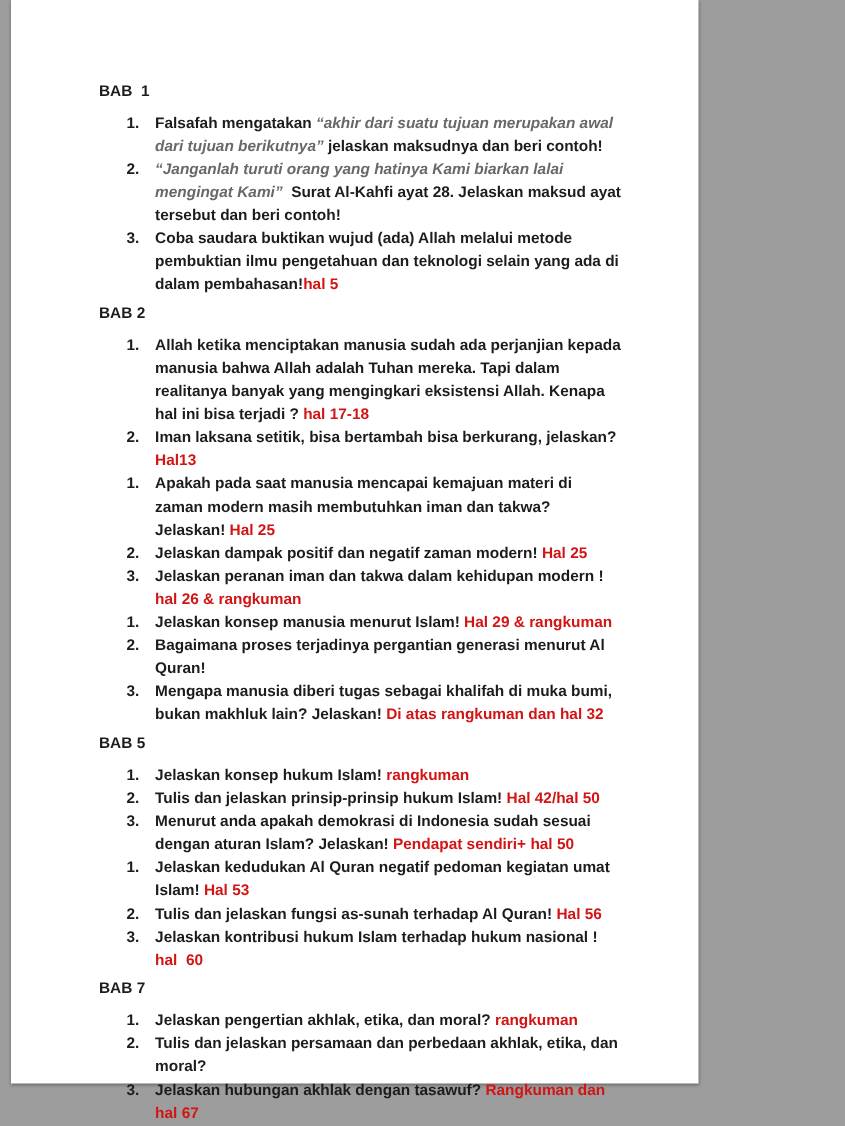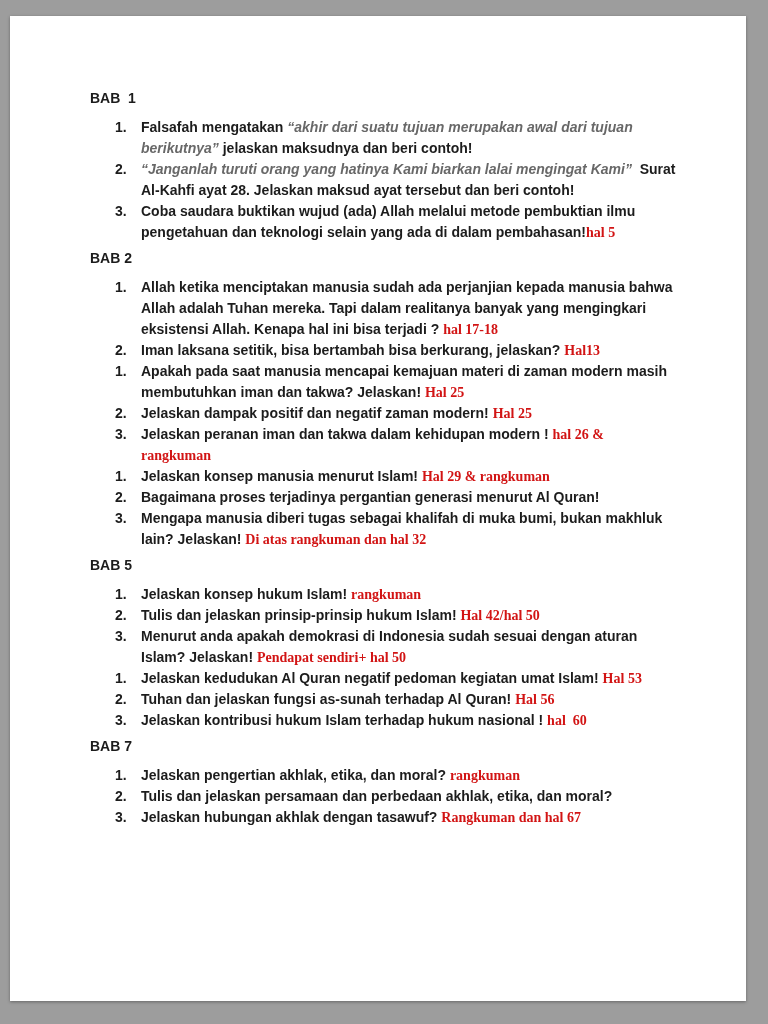--- a/index.html
+++ b/index.html
@@ -9,23 +9,23 @@
   body {
     width: 768px;
     height: 1024px;
     background: var(--frame-bg, #9d9d9d);
     position: relative;
     overflow: hidden;
     font-family: "Liberation Sans", sans-serif;
   }
   .page {
     position: absolute;
-    top: 16px;
+    top: 0;
     left: 10px;
-    width: 736px;
+    width: 625px;
     height: 985px;
     background: var(--page-bg, #ffffff);
     box-sizing: border-box;
     box-shadow: 0 1px 3px rgba(0,0,0,0.35);
   }
   .content {
     box-sizing: border-box;
     padding: 72px 70px 0 80px;
     color: var(--text-color, #1c1c1c);
     font-size: 14px;
@@ -63,21 +63,20 @@
   }
   .seg-italic {
     color: var(--quote-color, #686868);
     font-style: italic;
     font-weight: 700;
   }
   .seg-red {
     color: var(--accent-red, #d21414);
     font-style: normal;
     font-weight: 700;
-    font-family: Liberation Serif, serif;
   }
 </style>
 </head>
 <body>
 
 <div class="page">
   <div class="content">
 
   <section class="section">
         <div class="section-title">BAB  1</div>
@@ -159,21 +158,21 @@
         </div>
       </section>
       <section class="section">
         <div class="item-list">
           <div class="item">
             <span class="item-num">1.</span>
             <span class="item-text"><span class="seg seg-normal">Jelaskan kedudukan Al Quran negatif pedoman kegiatan umat Islam! </span><span class="seg seg-red">Hal 53</span></span>
           </div>
           <div class="item">
             <span class="item-num">2.</span>
-            <span class="item-text"><span class="seg seg-normal">Tuhan dan jelaskan fungsi as-sunah terhadap Al Quran! </span><span class="seg seg-red">Hal 56</span></span>
+            <span class="item-text"><span class="seg seg-normal">Tulis dan jelaskan fungsi as-sunah terhadap Al Quran! </span><span class="seg seg-red">Hal 56</span></span>
           </div>
           <div class="item">
             <span class="item-num">3.</span>
             <span class="item-text"><span class="seg seg-normal">Jelaskan kontribusi hukum Islam terhadap hukum nasional ! </span><span class="seg seg-red">hal  60</span></span>
           </div>
         </div>
       </section>
       <section class="section">
         <div class="section-title">BAB 7</div>
         <div class="item-list">

